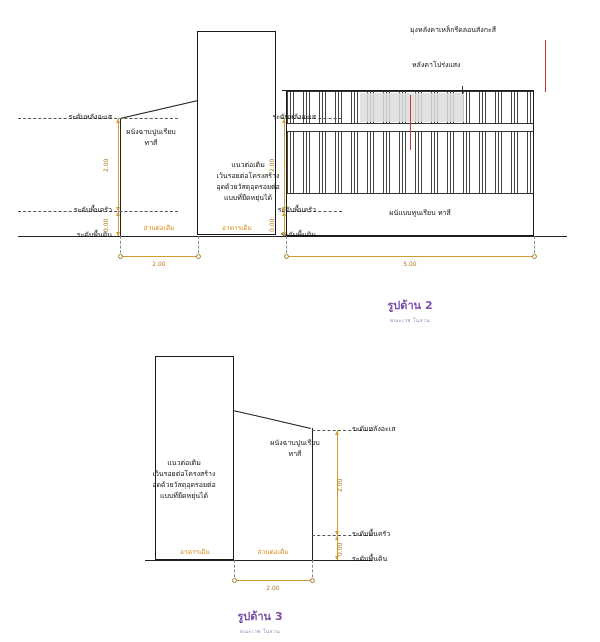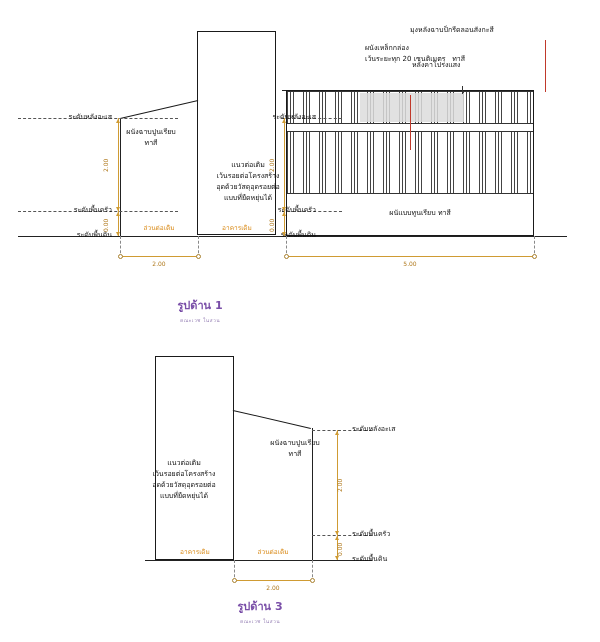--- a/index.html
+++ b/index.html
@@ -182,24 +182,20 @@
     <div class="tick" style="left:117.5px;top:253.5px;"></div>
     <div class="tick" style="left:195.5px;top:253.5px;"></div>
     <div class="lbl dim c" style="left:139px;top:259px;width:40px;">2.00</div>
 
     <div class="lbl orange c" style="left:126px;top:224px;width:66px;">ส่วนต่อเติม</div>
     <div class="lbl orange c" style="left:202px;top:224px;width:70px;">อาคารเดิม</div>
 
     <div class="lbl multi c" style="left:96px;top:127px;width:110px;font-size:7px;">ผนังฉาบปูนเรียบ<br>ทาสี</div>
     <div class="lbl multi c" style="left:196px;top:160px;width:104px;font-size:7px;line-height:1.55;">แนวต่อเติม<br>เว้นรอยต่อโครงสร้าง<br>อุดด้วยวัสดุอุดรอยต่อ<br>แบบที่ยืดหยุ่นได้</div>
 
-    <div class="caption" style="left:140px;top:296px;width:120px;">
-      <span>รูปด้าน 1</span>
-      <span class="sub">คณะเวช  ในสวน</span>
-    </div>
   </div>
 
   <div class="abs" style="left:300px;top:0;width:300px;height:330px;">
 
     <div class="hline" style="left:-18px;top:90px;width:248px;"></div>
 
     <div class="louver-v" style="left:-14px;top:91px;width:248px;height:33px;"></div>
     <div class="glass" style="left:60px;top:93px;width:104px;height:29px;"></div>
 
     <div class="louver-v" style="left:-14px;top:131px;width:248px;height:63px;"></div>
@@ -227,25 +223,28 @@
     <div class="vline dash" style="left:234px;top:236px;height:22px;"></div>
     <div class="dimline-h" style="left:-14px;top:256px;width:248px;"></div>
     <div class="tick" style="left:-16.5px;top:253.5px;"></div>
     <div class="tick" style="left:231.5px;top:253.5px;"></div>
     <div class="lbl dim c" style="left:90px;top:259px;width:40px;">5.00</div>
 
     <div class="leader" style="left:245px;top:40px;height:52px;"></div>
     <div class="leader-blk" style="left:162px;top:86px;height:8px;"></div>
     <div class="leader" style="left:110px;top:95px;height:55px;"></div>
 
-    <div class="lbl" style="left:110px;top:25px;">มุงหลังฉาบป็กรีดลอนสังกะสี</div>
-    <div class="lbl multi" style="left:65px;top:43px;width:190px;text-align:left;line-height:1.6;">ผนังเหล็กกล่อง<br>เว้นระยะทุก 20 เซนติเมตร&nbsp;&nbsp; ทาสี</div>
+    <div class="lbl" style="left:110px;top:25px;">มุงหลังคาเหล็กรีดลอนสังกะสี</div>
     <div class="lbl" style="left:112px;top:60px;">หลังคาโปร่งแสง</div>
     <div class="lbl c" style="left:55px;top:208px;width:130px;">ผนัแบบทูนเรียบ   ทาสี</div>
 
+    <div class="caption" style="left:50px;top:296px;width:120px;">
+      <span>รูปด้าน 2</span>
+      <span class="sub">คณะเวช  ในสวน</span>
+    </div>
   </div>
 
   <div class="abs" style="left:90px;top:330px;width:420px;height:312px;">
 
     <div class="shape" style="left:65px;top:26px;width:79px;height:204px;"></div>
 
     <div class="abs" style="left:143px;top:26px;width:79px;height:205px;">
       <div class="slopeline" style="left:0px;top:54px;width:79.5px;transform:rotate(13deg);"></div>
       <div class="vline" style="left:79px;top:72px;height:133px;"></div>
       <div class="hline" style="left:0px;top:204px;width:79px;"></div>
@@ -274,19 +273,19 @@
     <div class="tick" style="left:141.5px;top:247.5px;"></div>
     <div class="tick" style="left:219.5px;top:247.5px;"></div>
     <div class="lbl dim c" style="left:163px;top:253px;width:40px;">2.00</div>
 
     <div class="lbl orange c" style="left:72px;top:218px;width:66px;">อาคารเดิม</div>
     <div class="lbl orange c" style="left:150px;top:218px;width:66px;">ส่วนต่อเติม</div>
 
     <div class="lbl multi c" style="left:150px;top:108px;width:110px;font-size:7px;">ผนังฉาบปูนเรียบ<br>ทาสี</div>
     <div class="lbl multi c" style="left:42px;top:128px;width:104px;font-size:7px;line-height:1.55;">แนวต่อเติม<br>เว้นรอยต่อโครงสร้าง<br>อุดด้วยวัสดุอุดรอยต่อ<br>แบบที่ยืดหยุ่นได้</div>
 
-    <div class="caption" style="left:110px;top:267px;width:120px;">
+    <div class="caption" style="left:110px;top:277px;width:120px;">
       <span>รูปด้าน 3</span>
       <span class="sub">คณะเวช  ในสวน</span>
     </div>
   </div>
 
 </div>
 
 </body></html>

